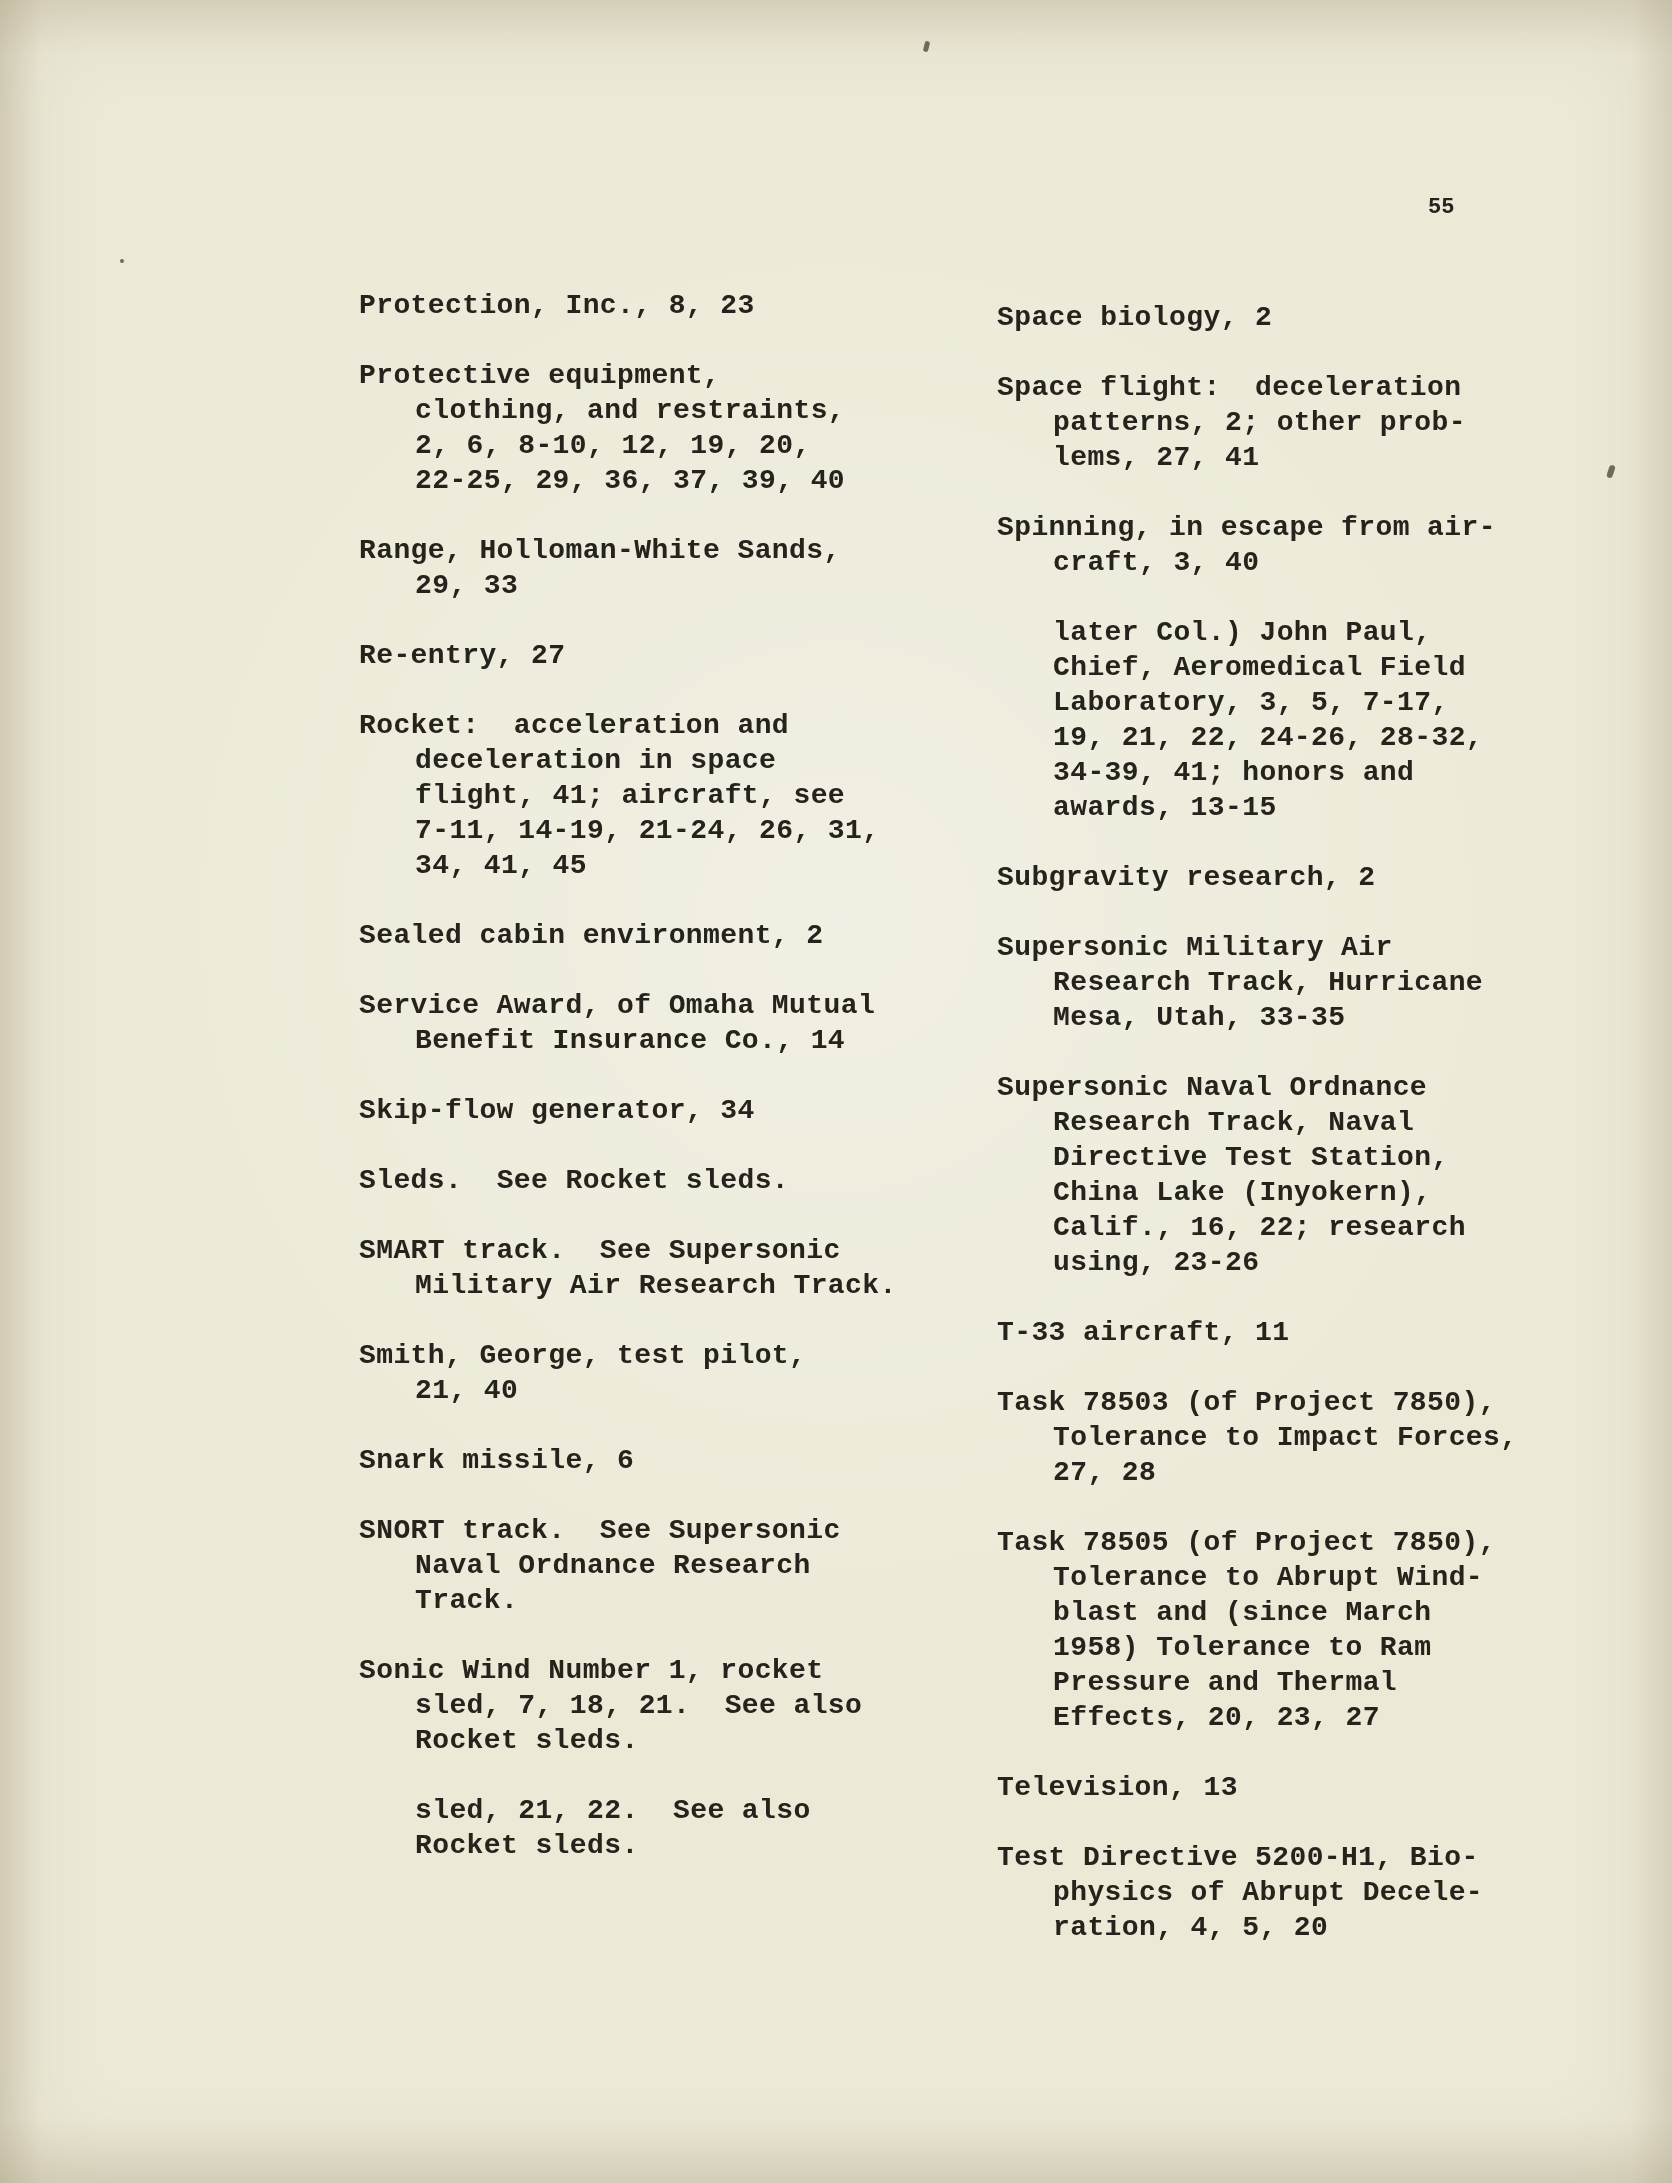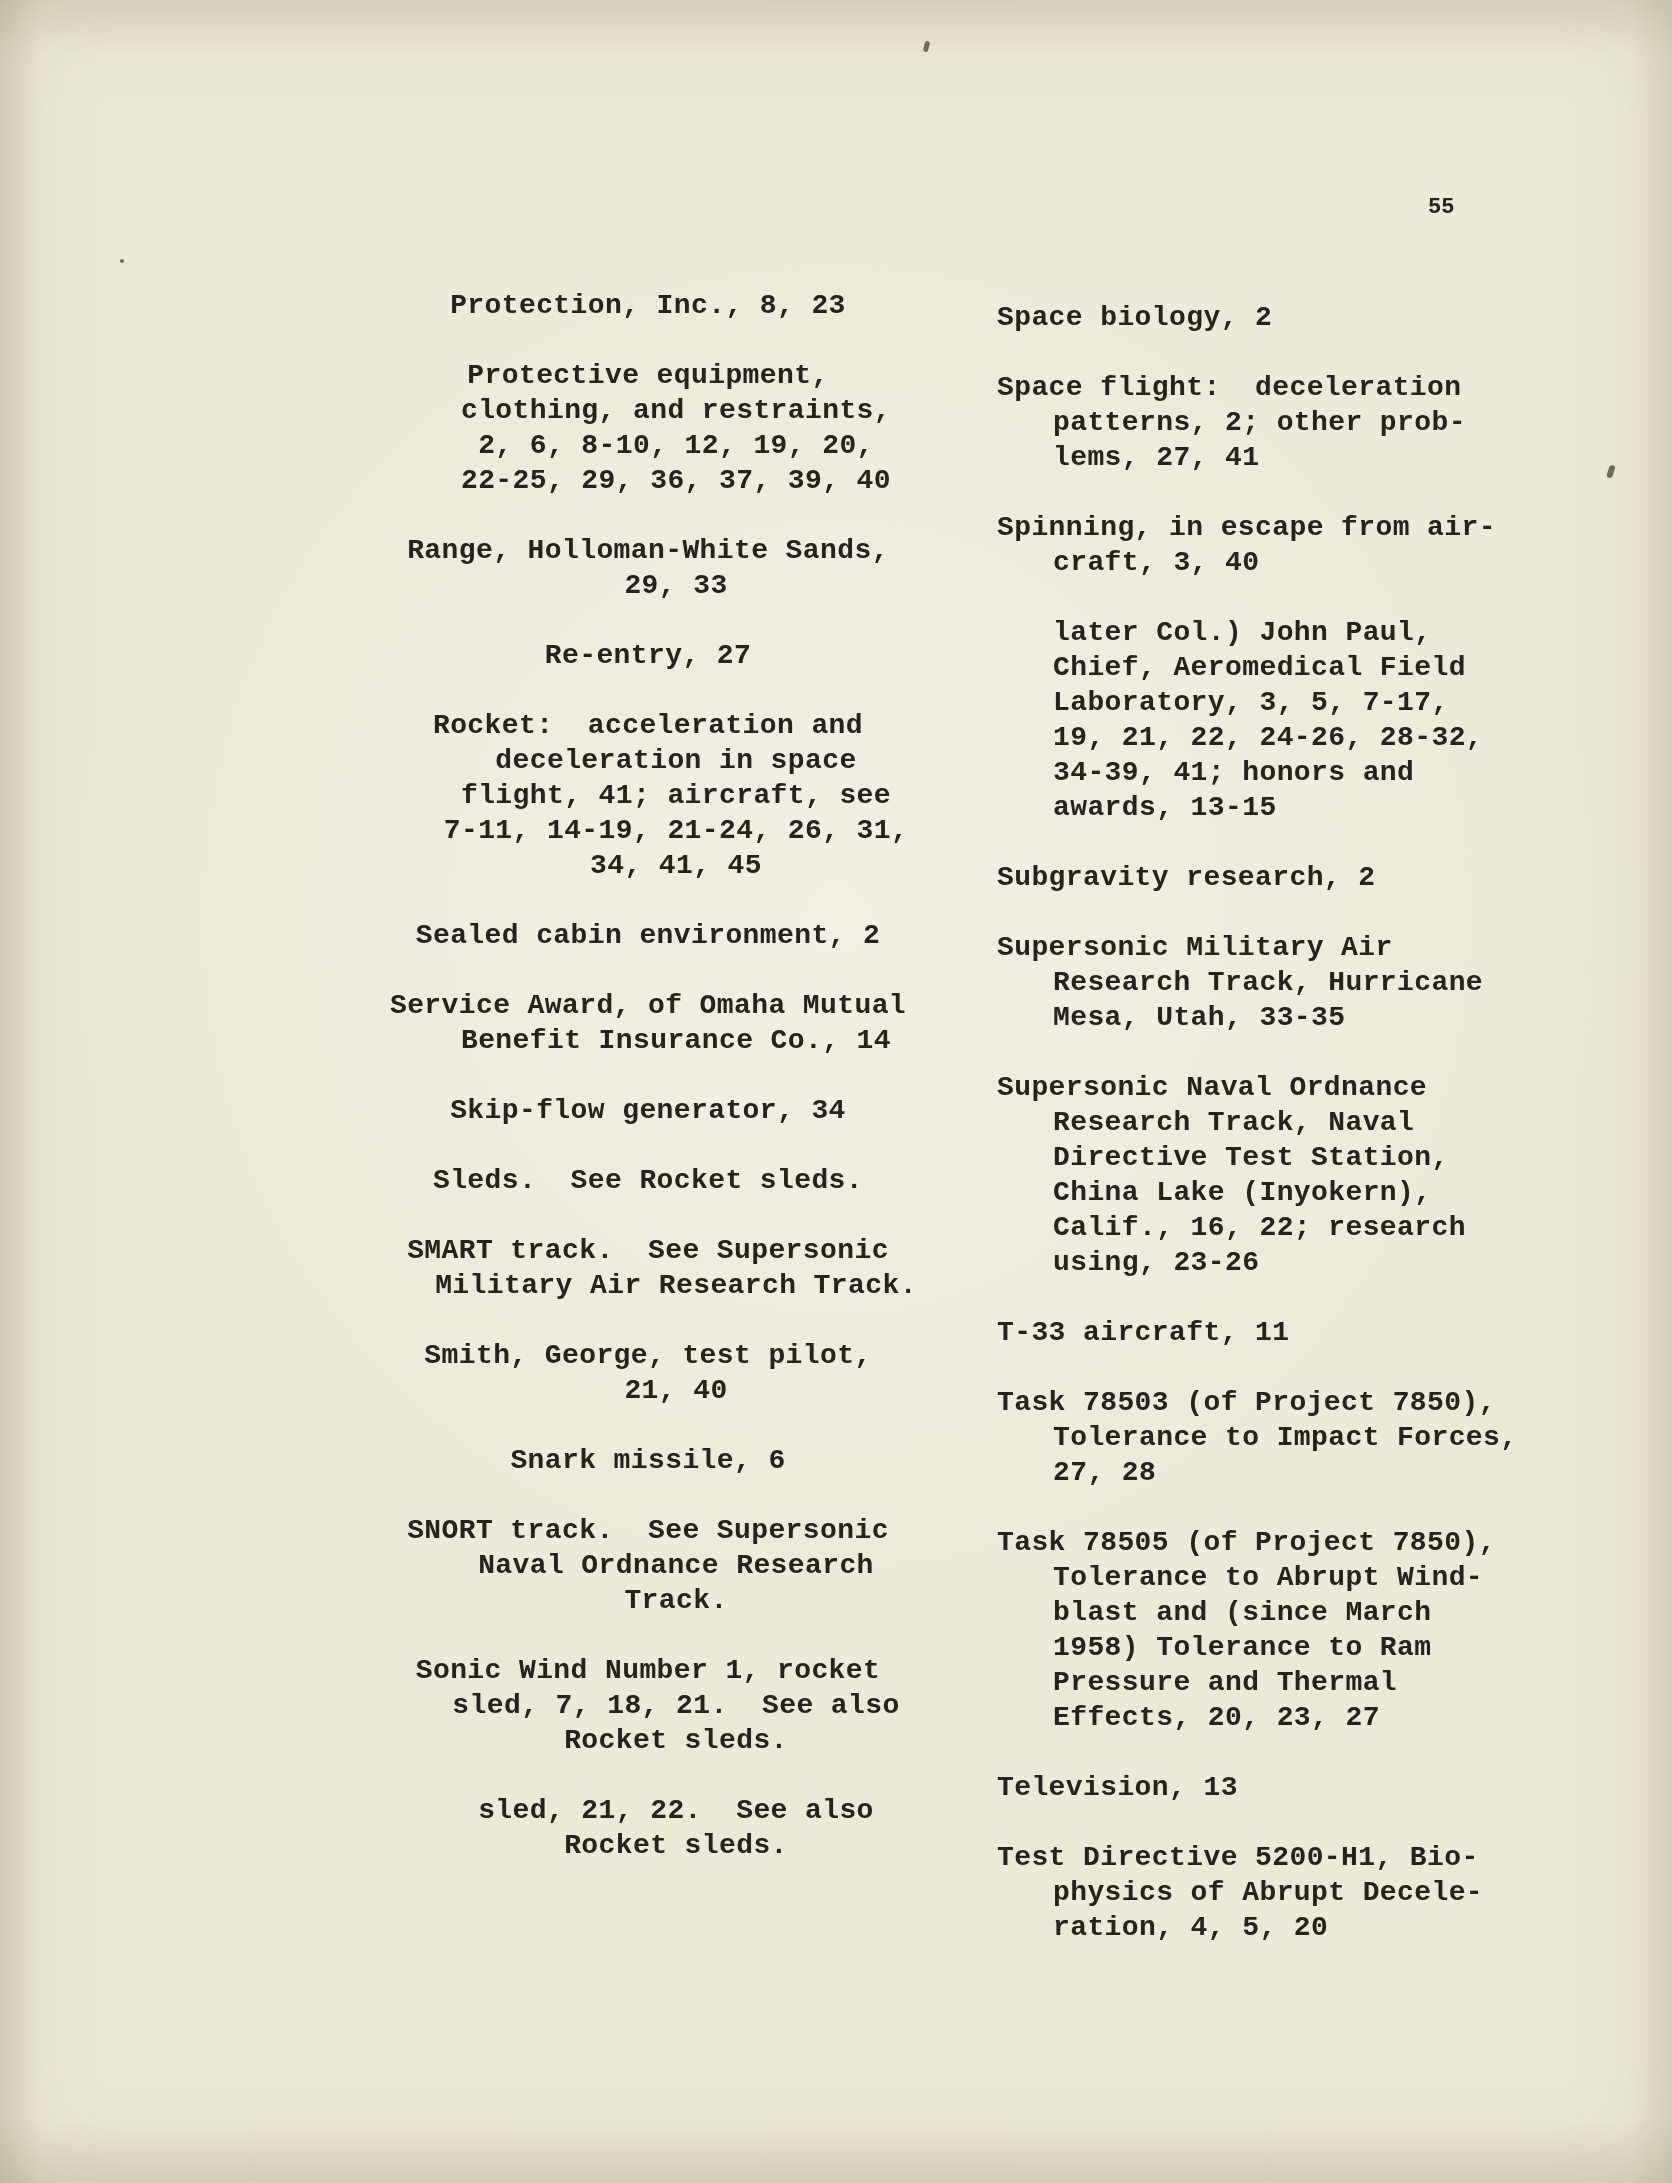--- a/index.html
+++ b/index.html
@@ -27,21 +27,21 @@
     left: 1428px;
     top: 190px;
     font-size: 22px;
     line-height: 35px;
     font-weight: 600;
   }
   .col {
     position: absolute;
     top: 288px;
   }
-  .col-left  { left: 340px;  width: 616px; text-align: center; }
+  .col-left  { left: 359px;  width: 616px; }
   .col-right { left: 997px; width: 644px; margin-top: 12px; }
   .entry { margin-bottom: 35px; }
   .line {
     white-space: pre;
     font-size: 28px;
     line-height: 35px;
     font-weight: 600;
     letter-spacing: 0.4px;
   }
   .line.cont { padding-left: 56px; }

